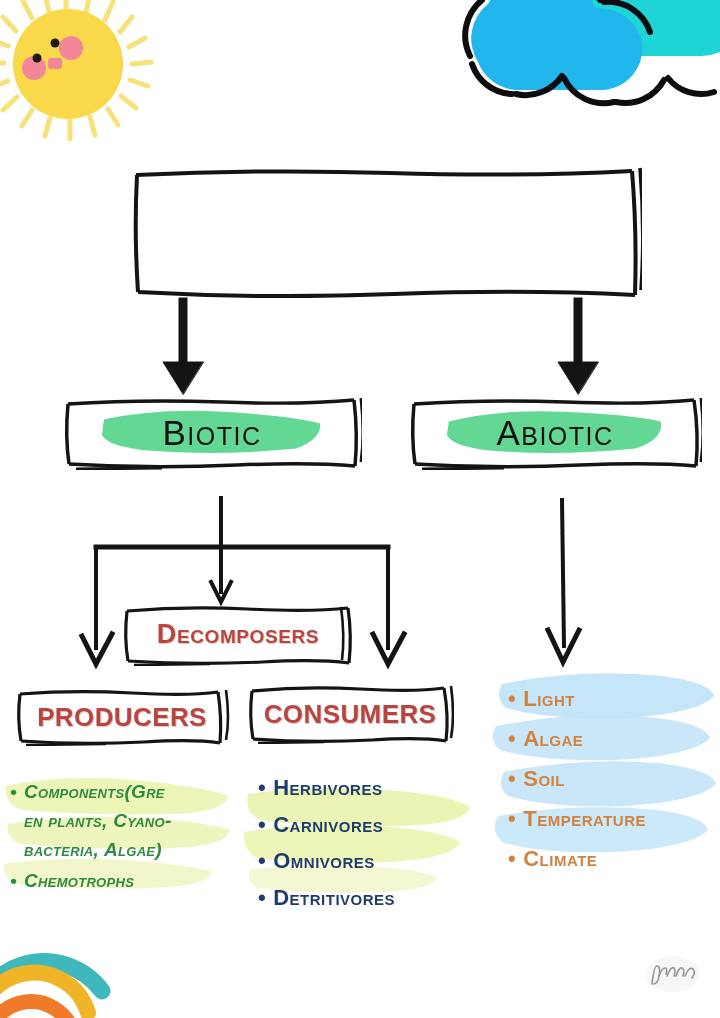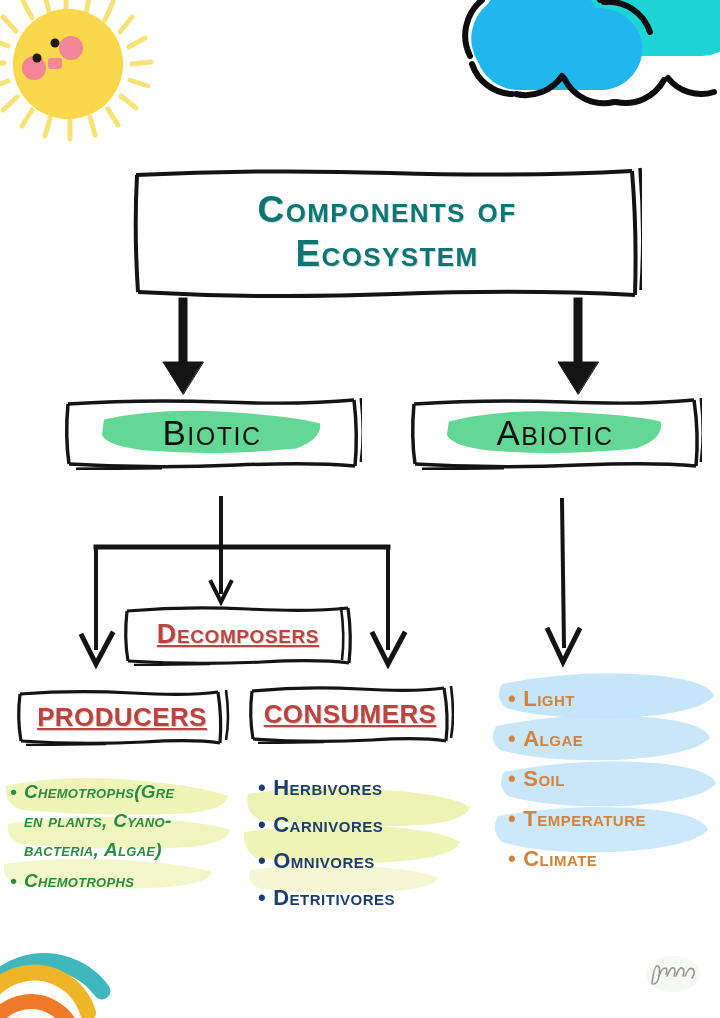--- a/index.html
+++ b/index.html
@@ -82,21 +82,20 @@
   }
 
   
   #decomposers-box { left: 122px; top: 604px; width: 232px; height: 62px; }
   #producers-box   { left: 14px;  top: 688px; width: 216px; height: 58px; }
   #consumers-box   { left: 246px; top: 684px; width: 208px; height: 60px; }
   .tier3 .box-label {
     color: #b8453f;
     font-weight: bold;
     text-shadow: 1px 1px 0 rgba(200,140,135,.5);
-    text-decoration: underline;
   }
   #decomposers-box .box-label {
     font-variant: small-caps;
     font-size: 27px;
     letter-spacing: .6px;
   }
   #producers-box .box-label,
   #consumers-box .box-label {
     font-size: 26px;
     letter-spacing: .4px;
@@ -262,22 +261,20 @@
   </svg>
 
   <div class="sketch-box" id="title-box">
     <svg class="frame" viewBox="0 0 510 132" preserveAspectRatio="none">
       <path d="M4 9 Q130 3 258 7 Q390 11 500 5" fill="none" stroke="#141414" stroke-width="4"></path>
       <path d="M5 9 Q2 66 6 126" fill="none" stroke="#141414" stroke-width="4"></path>
       <path d="M6 126 Q132 133 262 128 Q392 123 503 129" fill="none" stroke="#141414" stroke-width="4"></path>
       <path d="M500 5 Q505 64 503 129" fill="none" stroke="#141414" stroke-width="4"></path>
       <path d="M508 2 Q513 64 509 124" fill="none" stroke="#141414" stroke-width="3.5"></path>
     </svg>
-    <div class="box-label">Components of
-Ecosystem</div>
   </div>
 
   <div class="sketch-box tier2" id="biotic-box">
     <svg class="frame" viewBox="0 0 300 74" preserveAspectRatio="none">
       <path d="M6 8 Q80 3 160 6 Q240 9 292 4" fill="none" stroke="#141414" stroke-width="3.5"></path>
       <path d="M6 8 Q3 40 7 68" fill="none" stroke="#141414" stroke-width="3.5"></path>
       <path d="M7 68 Q90 73 175 69 Q250 66 293 70" fill="none" stroke="#141414" stroke-width="3.5"></path>
       <path d="M292 4 Q296 38 293 70" fill="none" stroke="#141414" stroke-width="3.5"></path>
       <path d="M299 2 Q303 38 299 66" fill="none" stroke="#141414" stroke-width="3"></path>
       <path d="M14 73 L100 72" fill="none" stroke="#141414" stroke-width="3"></path>
@@ -361,21 +358,21 @@
       <path d="M4 62 Q86 46 166 54 Q214 60 218 74 Q200 92 124 96 Q50 98 8 86 Q-4 76 4 62 Z" opacity=".85"></path>
       <path d="M12 108 Q94 92 174 100 Q220 106 224 120 Q206 138 130 142 Q56 144 16 132 Q4 122 12 108 Z" opacity=".85"></path>
       <path d="M6 152 Q88 138 166 146 Q212 152 216 166 Q198 184 122 188 Q48 190 10 178 Q-2 166 6 152 Z" opacity=".8"></path>
     </g>
   </svg>
 
   <ul class="bullet-list" id="producers-list">
     <li>
       <span class="dot">•</span>
       <span>
-        <span class="sub-line">Chemotrophs(Gre</span>
+        <span class="sub-line">Components(Gre</span>
         <span class="sub-line">en plants, Cyano-</span>
         <span class="sub-line">bacteria, Algae)</span>
       </span>
     </li>
     <li>
       <span class="dot">•</span>
       <span>Chemotrophs</span>
     </li>
   </ul>
 

